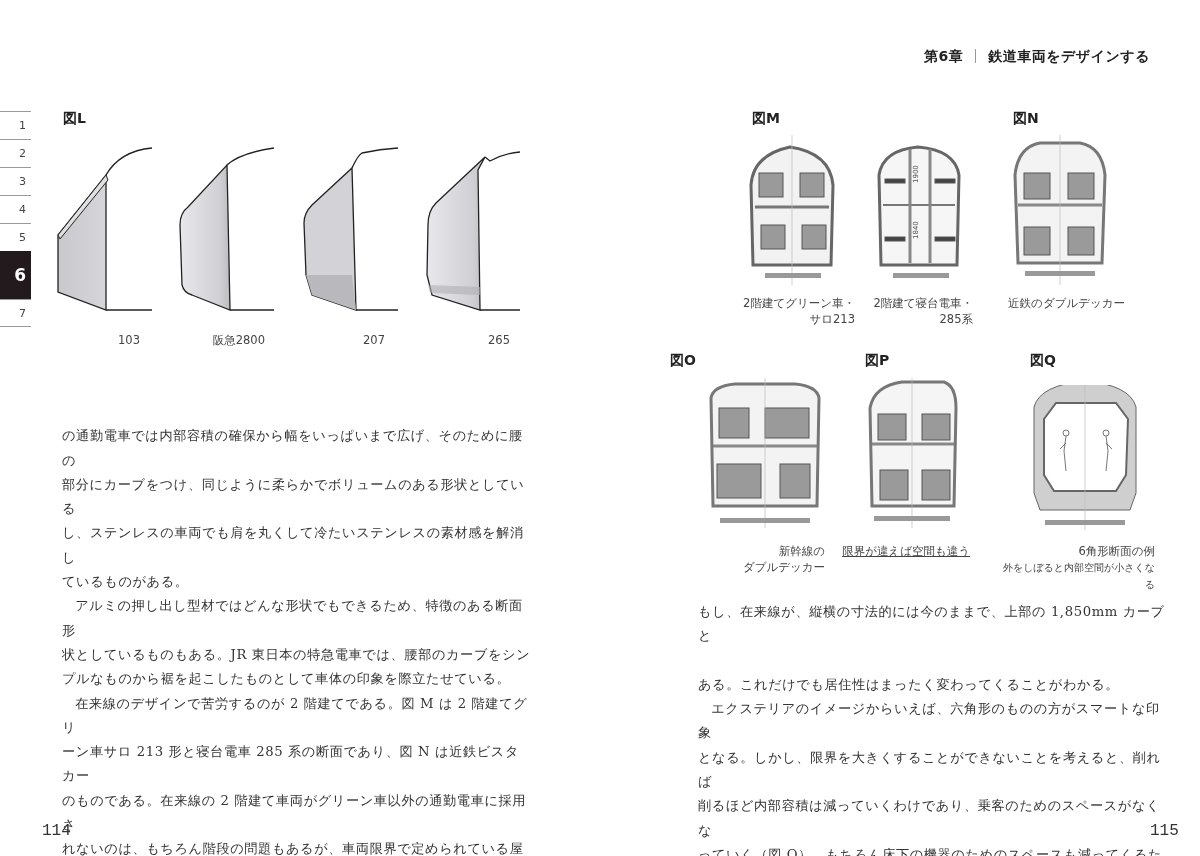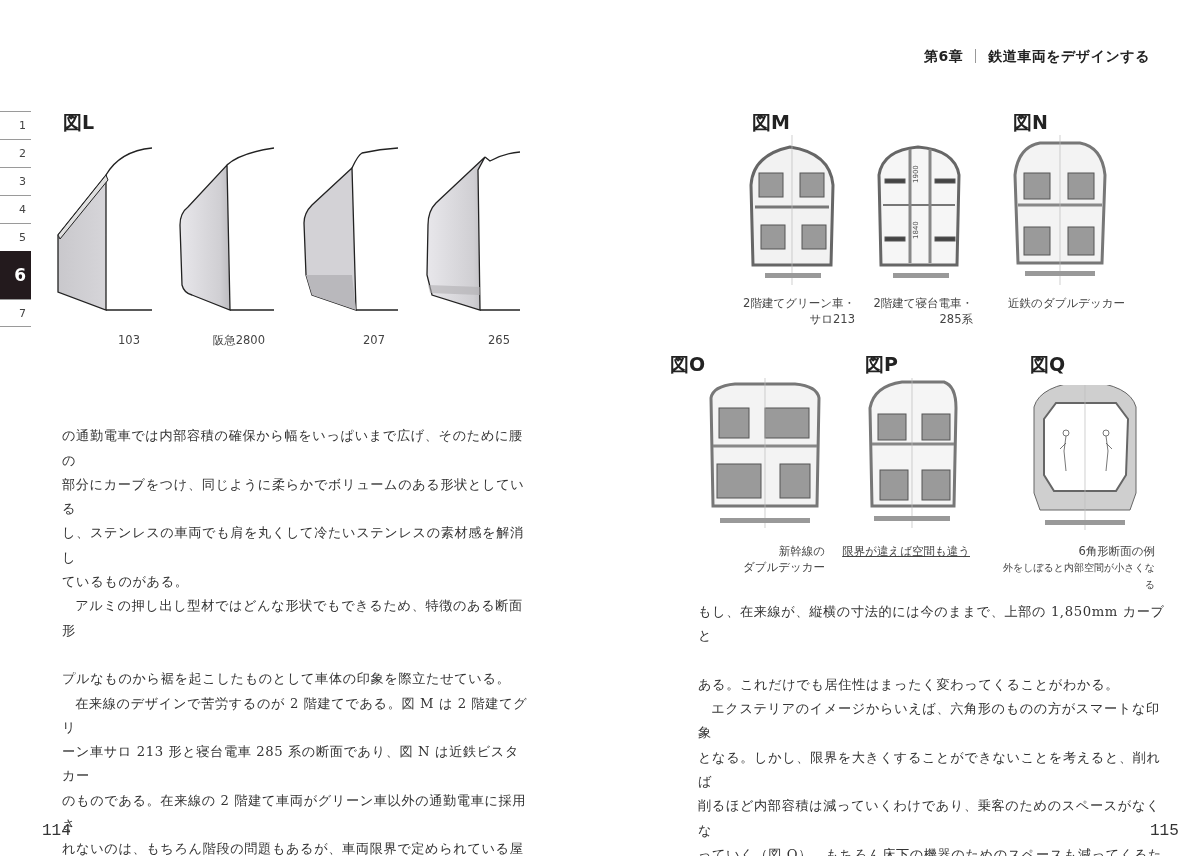--- a/index.html
+++ b/index.html
@@ -11,21 +11,21 @@
   .thumb-item { height:28px; border-top:1px solid #9a9a9a; box-sizing:border-box; text-align:right;
                 padding-right:5px; font-size:11px; line-height:28px; color:#444;
                 font-family:"DejaVu Sans","Liberation Sans",sans-serif; }
   .thumb-item.active { background:#231a1d; color:#fff; height:48px; line-height:48px; font-size:17px; font-weight:bold; border-top:none;}
   .thumb-item.last { border-bottom:1px solid #9a9a9a; }
 
   .running-head { position:absolute; right:50px; top:48px; font-size:14px; font-weight:bold; color:#222;
                   font-family:"DejaVu Sans","Liberation Sans",sans-serif; letter-spacing:0.5px; }
   .running-head .sep { display:inline-block; width:1px; height:14px; background:#999; margin:0 12px; vertical-align:-2px; }
 
-  .fig-label { position:absolute; font-size:19px; font-weight:bold; color:#222;
+  .fig-label { position:absolute; font-size:14px; font-weight:bold; color:#222;
                font-family:"DejaVu Sans","Liberation Sans",sans-serif; }
   .caption { position:absolute; font-size:11.5px; color:#444; text-align:right;
              font-family:"DejaVu Sans","Liberation Sans",sans-serif; line-height:16px; }
 
   .body-text { position:absolute; font-size:13.2px; line-height:24.3px; color:#333; letter-spacing:0.6px; }
   .body-text p { margin:0; }
   .indent { text-indent:1em; }
 
   .folio { position:absolute; top:822px; font-size:16px; color:#333; font-family:Liberation Mono, monospace; }
 </style>
@@ -95,21 +95,21 @@
 <div class="body-text" style="left:62px;top:400px;width:470px;">
   <p>
     <br>
     <span>の通勤電車では内部容積の確保から幅をいっぱいまで広げ、そのために腰の</span><br>
     <span>部分にカーブをつけ、同じように柔らかでボリュームのある形状としている</span><br>
     <span>し、ステンレスの車両でも肩を丸くして冷たいステンレスの素材感を解消し</span><br>
     <span>ているものがある。</span>
   </p>
   <p class="indent">
     <span>アルミの押し出し型材ではどんな形状でもできるため、特徴のある断面形</span><br>
-    <br>
+    <span>状としているものもある。JR 東日本の特急電車では、腰部のカーブをシン</span><br>
     <span>プルなものから裾を起こしたものとして車体の印象を際立たせている。</span>
   </p>
   <p class="indent">
     <span>在来線のデザインで苦労するのが 2 階建てである。図 M は 2 階建てグリ</span><br>
     <span>ーン車サロ 213 形と寝台電車 285 系の断面であり、図 N は近鉄ビスタカー</span><br>
     <span>のものである。在来線の 2 階建て車両がグリーン車以外の通勤電車に採用さ</span><br>
     <span>れないのは、もちろん階段の問題もあるが、車両限界で定められている屋根</span><br>
     <br>
     <br>
     

